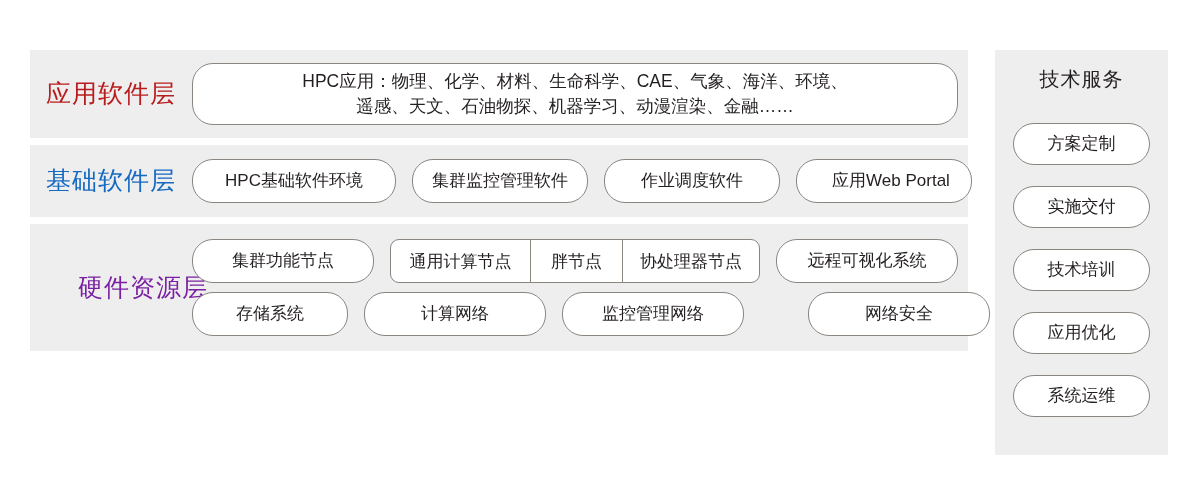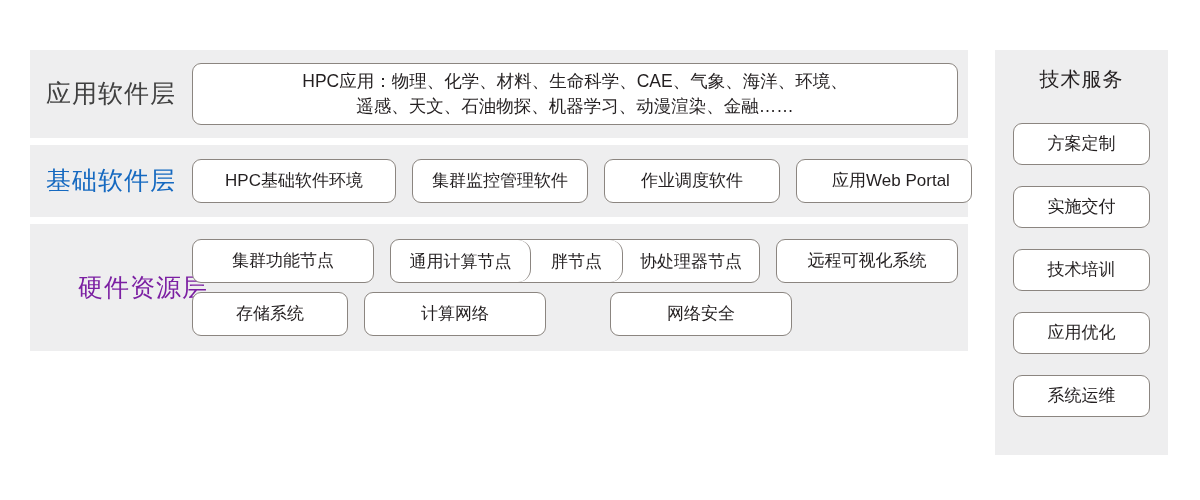--- a/index.html
+++ b/index.html
@@ -64,21 +64,21 @@
   .row {
     display: flex;
     align-items: center;
     gap: 16px;
   }
 
   
   .box {
     background: #ffffff;
     border: 1px solid #8b8580;
-    border-radius: 9px;
+    border-radius: 21px;
     display: flex;
     align-items: center;
     justify-content: center;
     text-align: center;
     color: #231f20;
     font-size: 17px;
     line-height: 1.45;
     white-space: nowrap;
   }
 
@@ -117,21 +117,20 @@
     overflow: hidden;
   }
   .seg {
     display: flex;
     align-items: center;
     justify-content: center;
     color: #231f20;
     font-size: 17px;
     white-space: nowrap;
     border-right: 1px solid #8b8580;
-    border-radius: 13px;
   }
   .seg:last-child { border-right: none; }
   .seg-a { flex: 0 0 140px; }
   .seg-b { flex: 0 0 92px; }
   .seg-c { flex: 1 1 auto; }
 
   .box-infra {
     width: 766px;
     height: 48px;
     font-size: 17.5px;
@@ -168,21 +167,21 @@
   .service-box:last-child { margin-bottom: 0; }
 </style>
 </head>
 <body>
 
 <div id="diagram">
 
   <div class="layers">
 
     <div class="band band-app">
-      <div class="layer-label" style="color:#404040;">应用软件层</div>
+      <div class="layer-label" style="color:#b91c1c;">应用软件层</div>
       <div class="band-body">
         <div class="row">
           <div class="box box-app">
             <div>
               <span>HPC应用：物理、化学、材料、生命科学、CAE、气象、海洋、环境、</span>
               <span>遥感、天文、石油物探、机器学习、动漫渲染、金融……</span>
             </div>
           </div>
         </div>
       </div>
@@ -212,20 +211,21 @@
             <div class="seg seg-b">胖节点</div>
             <div class="seg seg-c">协处理器节点</div>
           </div>
 
           <div class="box box-hw hw-remote">远程可视化系统</div>
         </div>
 
         <div class="row">
           <div class="box box-hw hw-storage">存储系统</div>
           <div class="box box-hw hw-cnet">计算网络</div>
+          <div class="box box-hw hw-mnet">监控管理网络</div>
           <div class="box box-hw hw-secure">网络安全</div>
         </div>
 
       </div>
     </div>
 
 
   </div>
 
   <div class="services">

